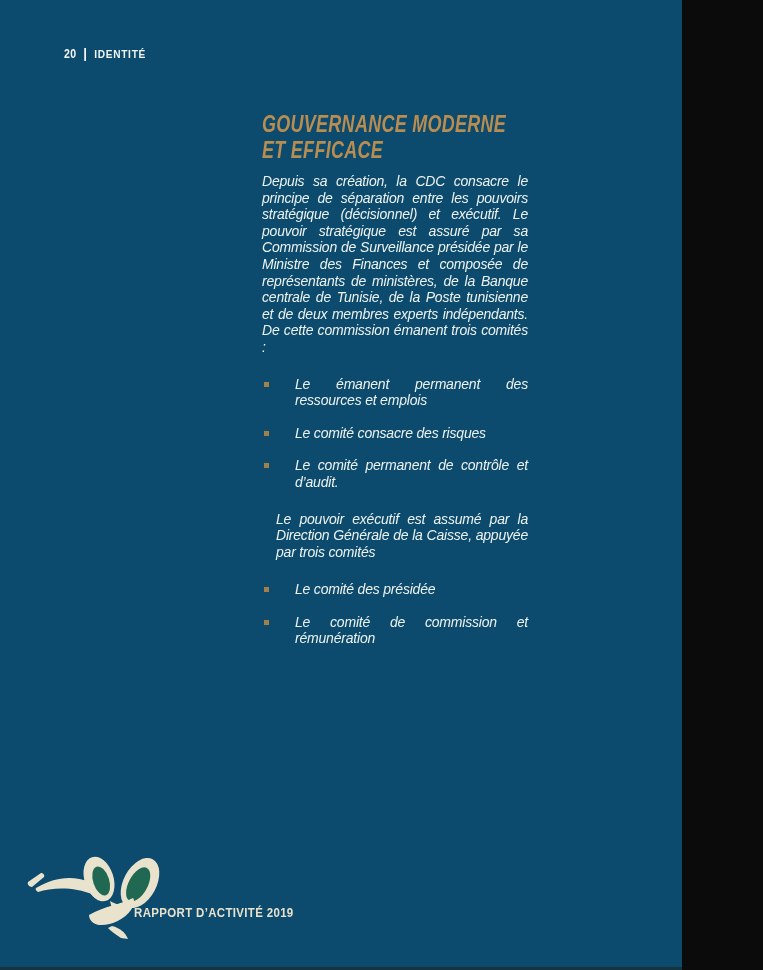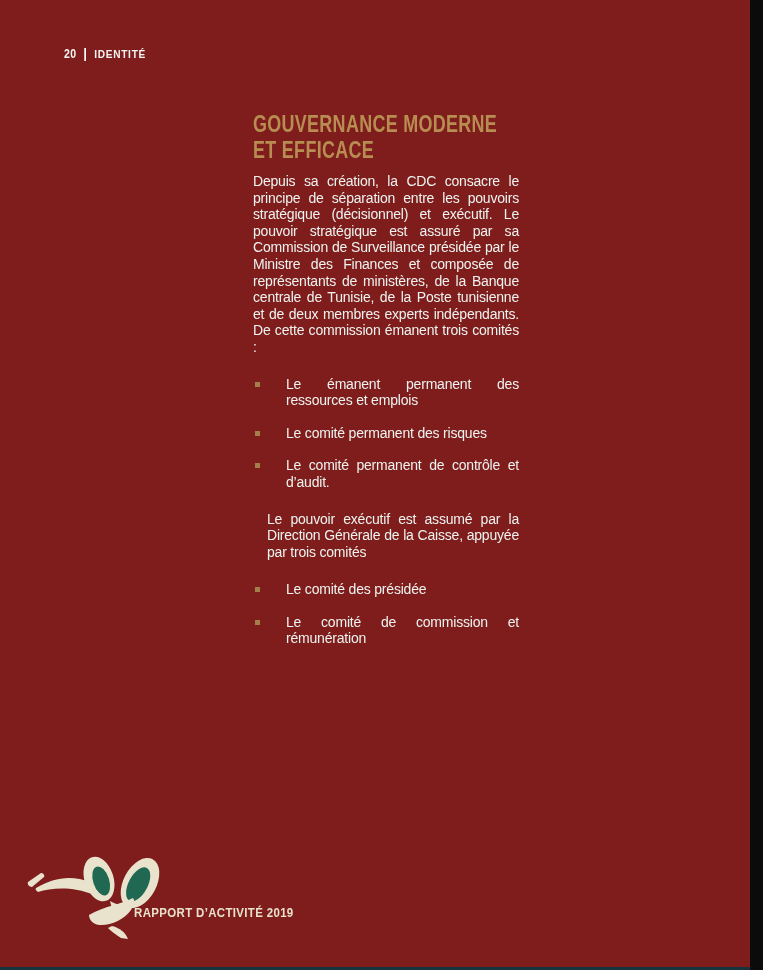--- a/index.html
+++ b/index.html
@@ -3,23 +3,23 @@
 <meta charset="utf-8">
 <style>
   html, body {
     margin: 0;
     padding: 0;
     background: #0b0b0b;
     font-family: "Liberation Sans", sans-serif;
   }
   .page {
     position: relative;
-    width: 750px;
+    width: 682px;
     height: 970px;
-    background: #7f1d1d;
+    background: #0c4a6e;
     overflow: hidden;
   }
   
   .page-header {
     position: absolute;
     left: 64px;
     top: 47px;
     display: flex;
     align-items: center;
     gap: 9px;
@@ -38,23 +38,24 @@
     background: #f2f6f3;
   }
   .page-header .section {
     font-size: 11.5px;
     font-weight: bold;
     letter-spacing: 0.8px;
   }
   
   .column {
     position: absolute;
-    left: 253px;
+    left: 262px;
     top: 111px;
     width: 266px;
+    font-style: italic;
   }
   .title {
     color: #b88d51;
     font-size: 23px;
     font-weight: bold;
     line-height: 26px;
     letter-spacing: 0.4px;
     transform: scaleX(0.78);
     transform-origin: left top;
     margin: 0 0 10px 0;
@@ -135,21 +136,21 @@
     <div class="title">
       <div>GOUVERNANCE MODERNE</div>
       <div>ET EFFICACE</div>
     </div>
 
     <div class="body-text">
       <p>Depuis sa création, la CDC consacre le principe de séparation entre les pouvoirs stratégique (décisionnel) et exécutif. Le pouvoir stratégique est assuré par sa Commission de Surveillance présidée par le Ministre des Finances et composée de représentants de ministères, de la Banque centrale de Tunisie, de la Poste tunisienne et de deux membres experts indépendants. De cette commission émanent trois comités :</p>
 
       <ul class="bullets">
         <li>Le émanent permanent des ressources et emplois</li>
-        <li>Le comité permanent des risques</li>
+        <li>Le comité consacre des risques</li>
         <li>Le comité permanent de contrôle et d’audit.</li>
       </ul>
 
       <p style="margin-bottom:21px;margin-left:14px;">Le pouvoir exécutif est assumé par la Direction Générale de la Caisse, appuyée par trois comités</p>
 
       <ul class="bullets">
         <li>Le comité des présidée</li>
         <li>Le comité de commission et rémunération</li>
       </ul>
     </div>

